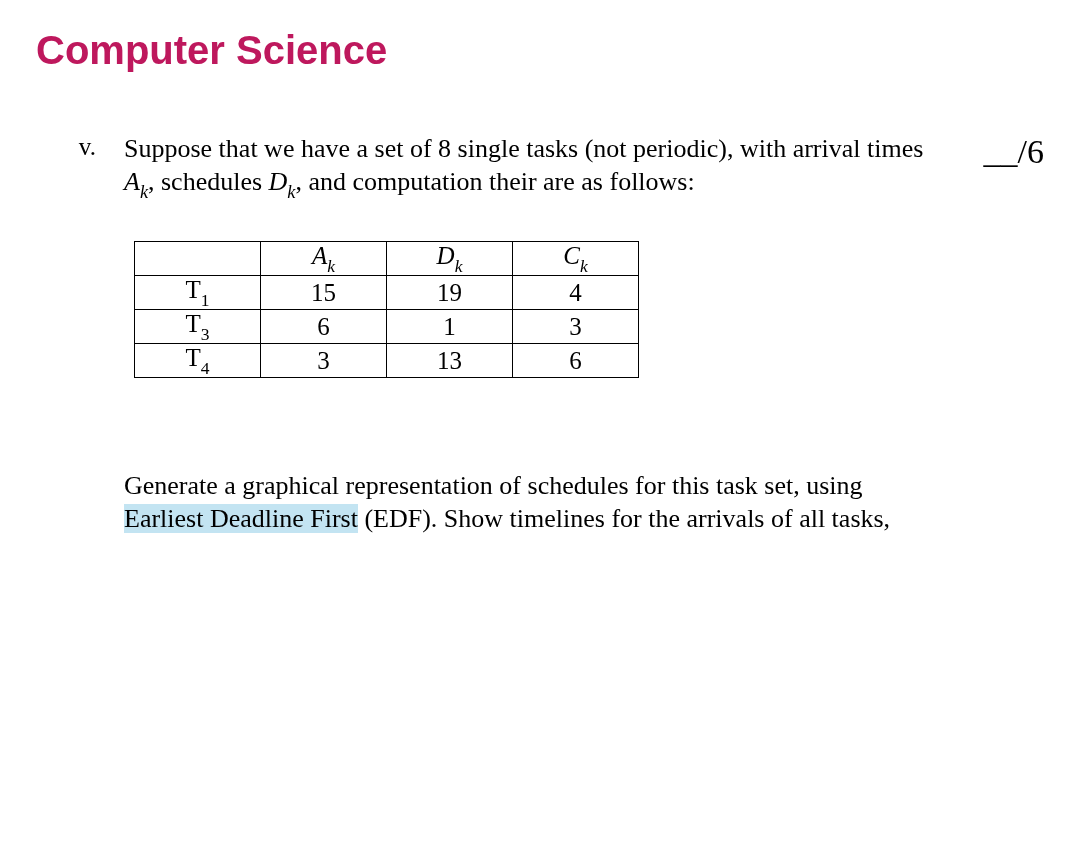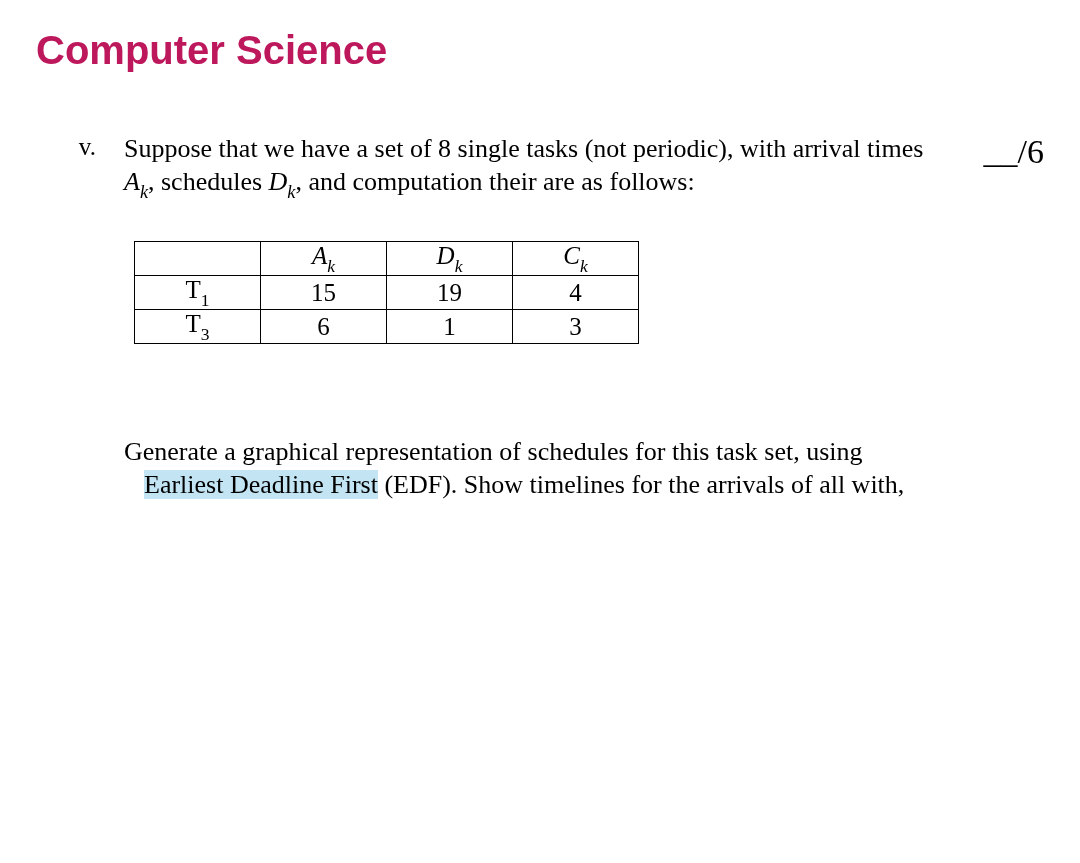--- a/index.html
+++ b/index.html
@@ -81,21 +81,20 @@
       position: relative;
       top: 0.1em;
     }
     .para2 {
       font-family: Georgia, serif;
       font-size: 26px;
       line-height: 1.25;
     }
     .highlight {
       background: #c3e4f2;
-      margin-left: 20px;
     }
   </style>
 </head>
 <body>
 
 <div class="header">Computer Science</div>
 
 <div class="question-row">
   <div class="q-number">v.</div>
 
@@ -117,22 +116,28 @@
         <td>15</td>
         <td>19</td>
         <td>4</td>
       </tr>
       <tr>
         <td><span>T</span><span class="sub-num">3</span></td>
         <td>6</td>
         <td>1</td>
         <td>3</td>
       </tr>
+      <tr>
+        <td><span>T</span><span class="sub-num">4</span></td>
+        <td>3</td>
+        <td>13</td>
+        <td>6</td>
+      </tr>
     </tbody>
       </table>
 
     <div class="para2">
-      <span>Generate a graphical representation of schedules for this task set, using </span><span class="highlight">Earliest Deadline First</span><span> (EDF). Show timelines for the arrivals of all with,</span><br>
+      <span>Generate a graphical representation of schedules for this task set, using </span><span class="highlight">Earliest Deadline First</span><span> (EDF). Show timelines for the arrivals of all tasks,</span><br>
     </div>
   </div>
 
   <div class="q-points">__/6</div>
 </div>
 
 </body></html>

